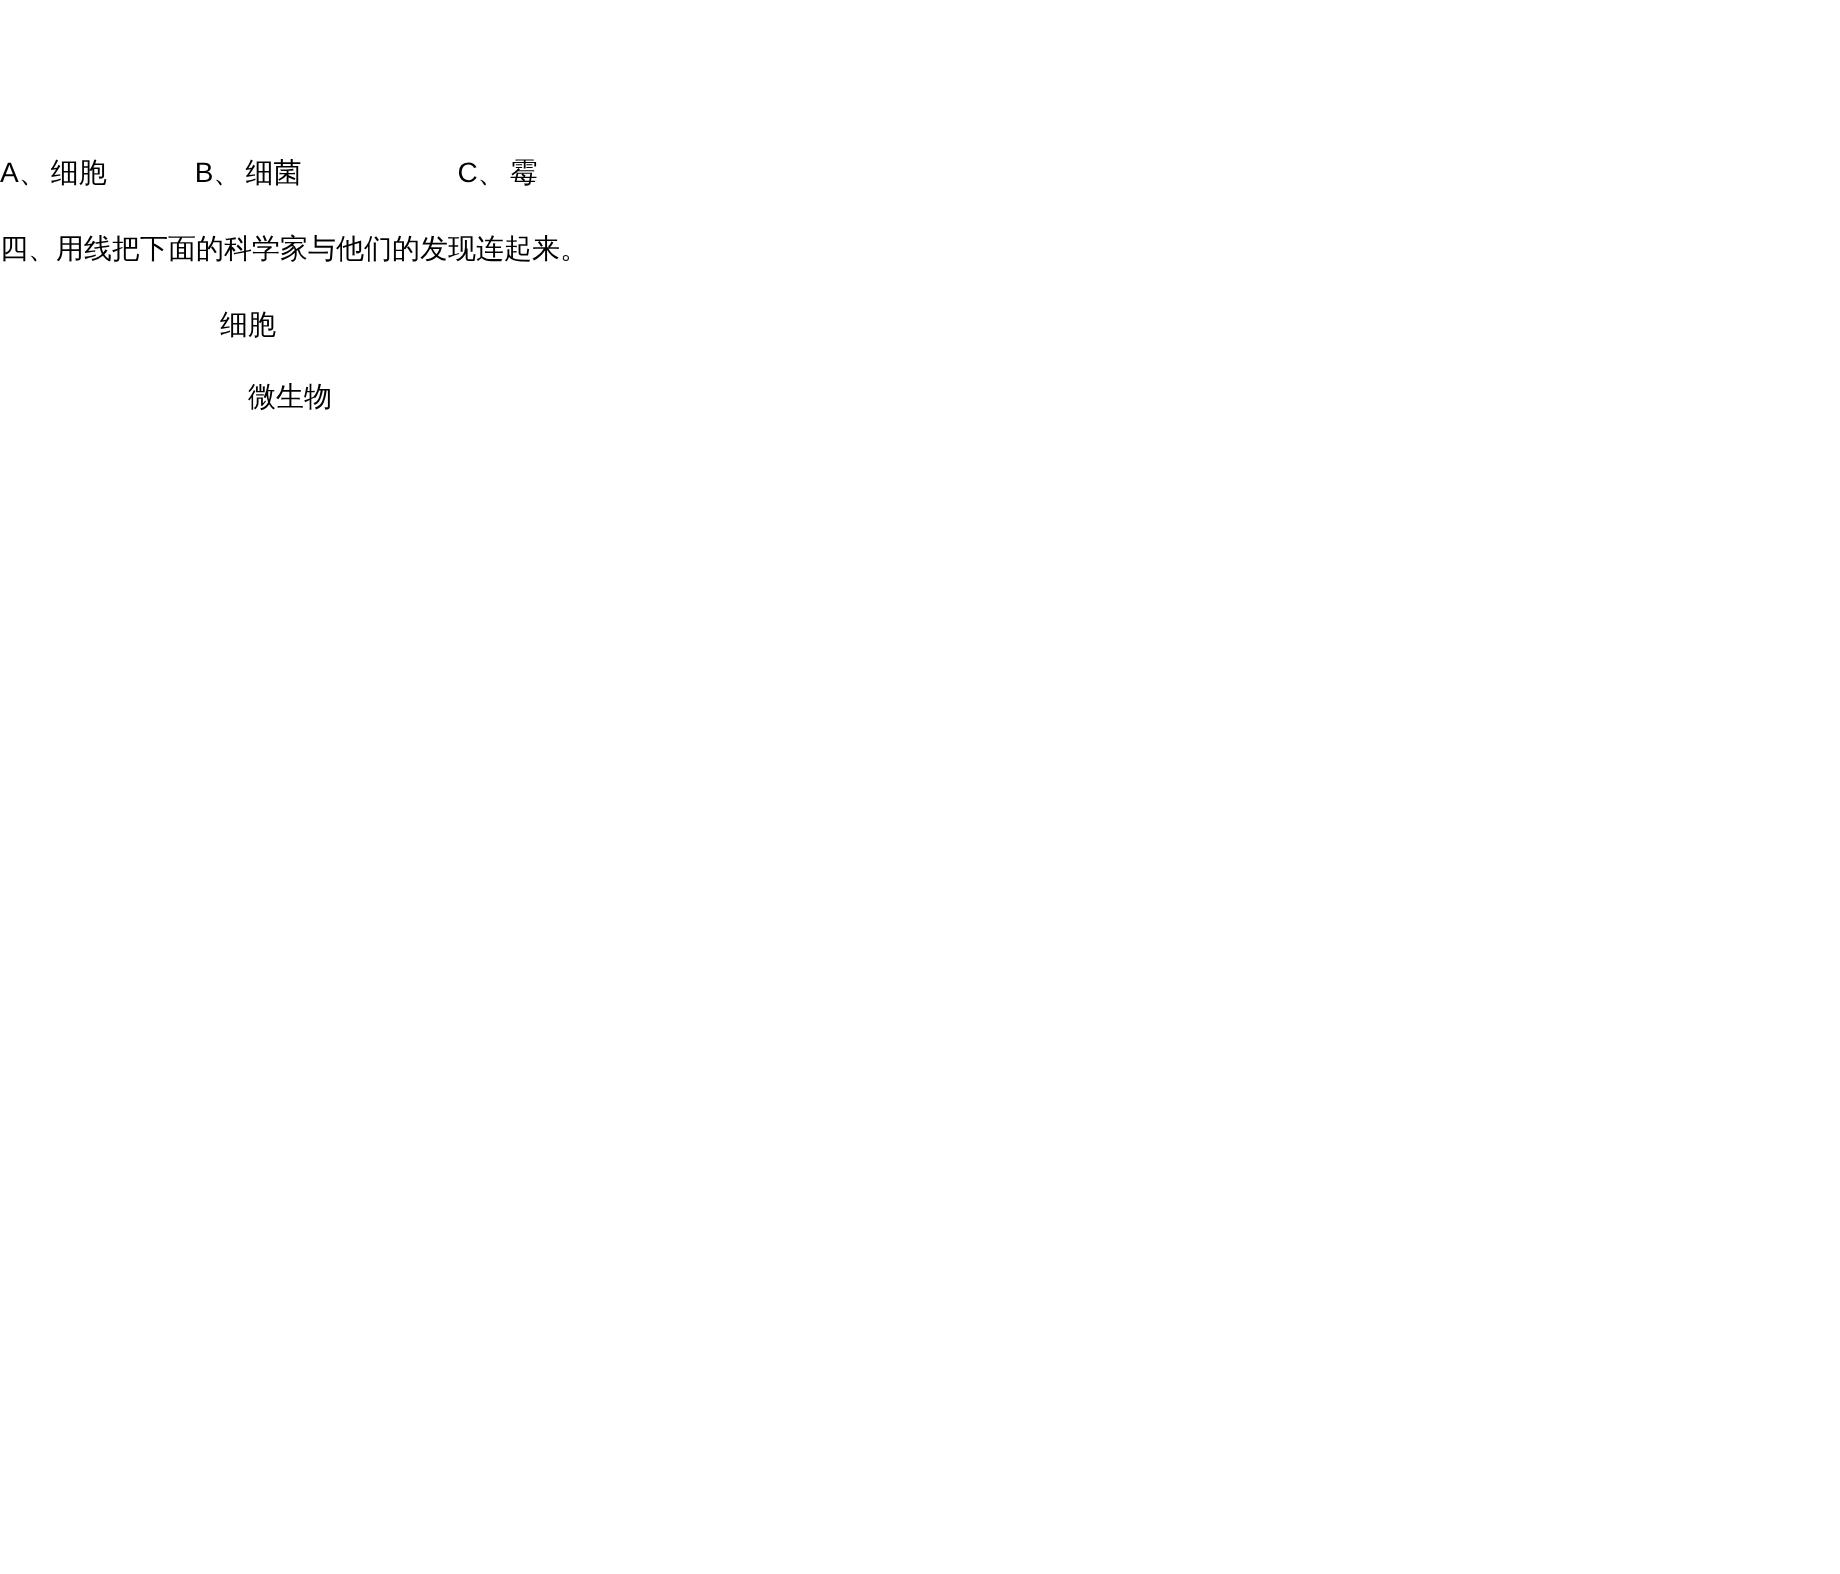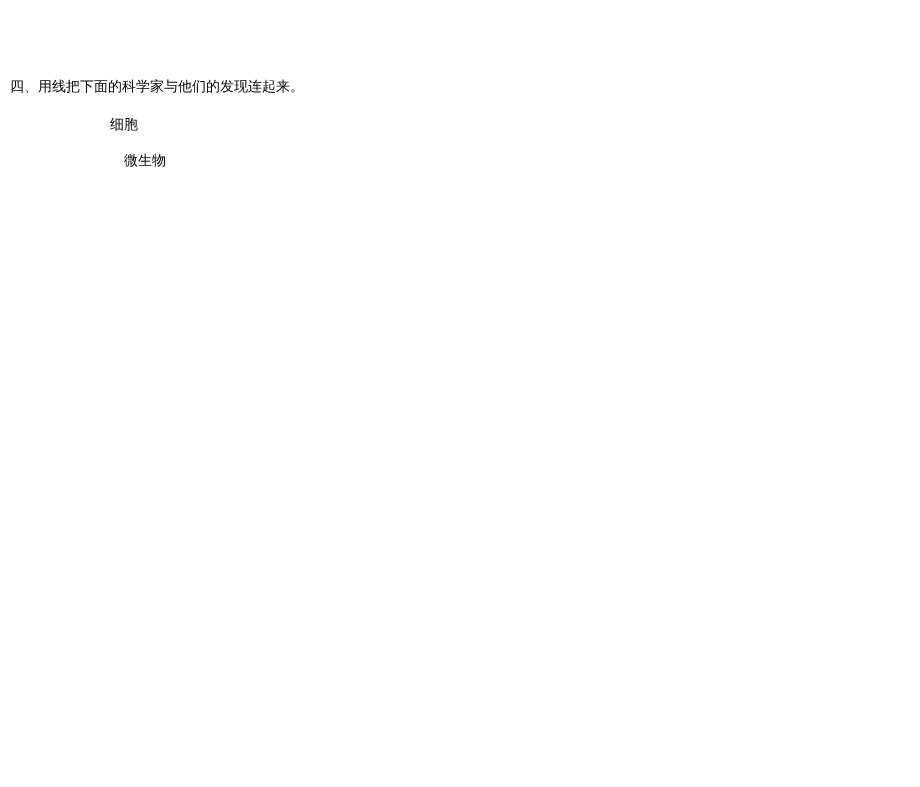--- a/index.html
+++ b/index.html
@@ -32,39 +32,49 @@
       margin-left: 44px;
     }
     .option-c {
       margin-left: 78px;
     }
     .option-label {
       margin-right: 2px;
     }
     .question-header {
       margin-bottom: 20px;
-      padding-left: 10px;
     }
     .matching-items {
       margin-left: 110px;
     }
     .matching-item {
       margin-bottom: 18px;
     }
     .item-2 {
       margin-left: 14px;
     }
     .item-3 {
       margin-left: 28px;
     }
   </style>
 </head>
 <body>
 
 <div class="content">
+  <div class="options-row">
+    <span class="option option-a">
+      <span class="option-label">A、</span><span>细胞</span>
+    </span>
+    <span class="option option-b">
+      <span class="option-label">B、</span><span>细菌</span>
+    </span>
+    <span class="option option-c">
+      <span class="option-label">C、</span><span>霉</span>
+    </span>
+  </div>
 
   <div class="question-header">
     <span>四、</span><span>用线把下面的科学家与他们的发现连起来。</span>
   </div>
 
   <div class="matching-items">
     <div class="matching-item item-1">细胞</div>
     <div class="matching-item item-2">微生物</div>
   </div>
 </div>

